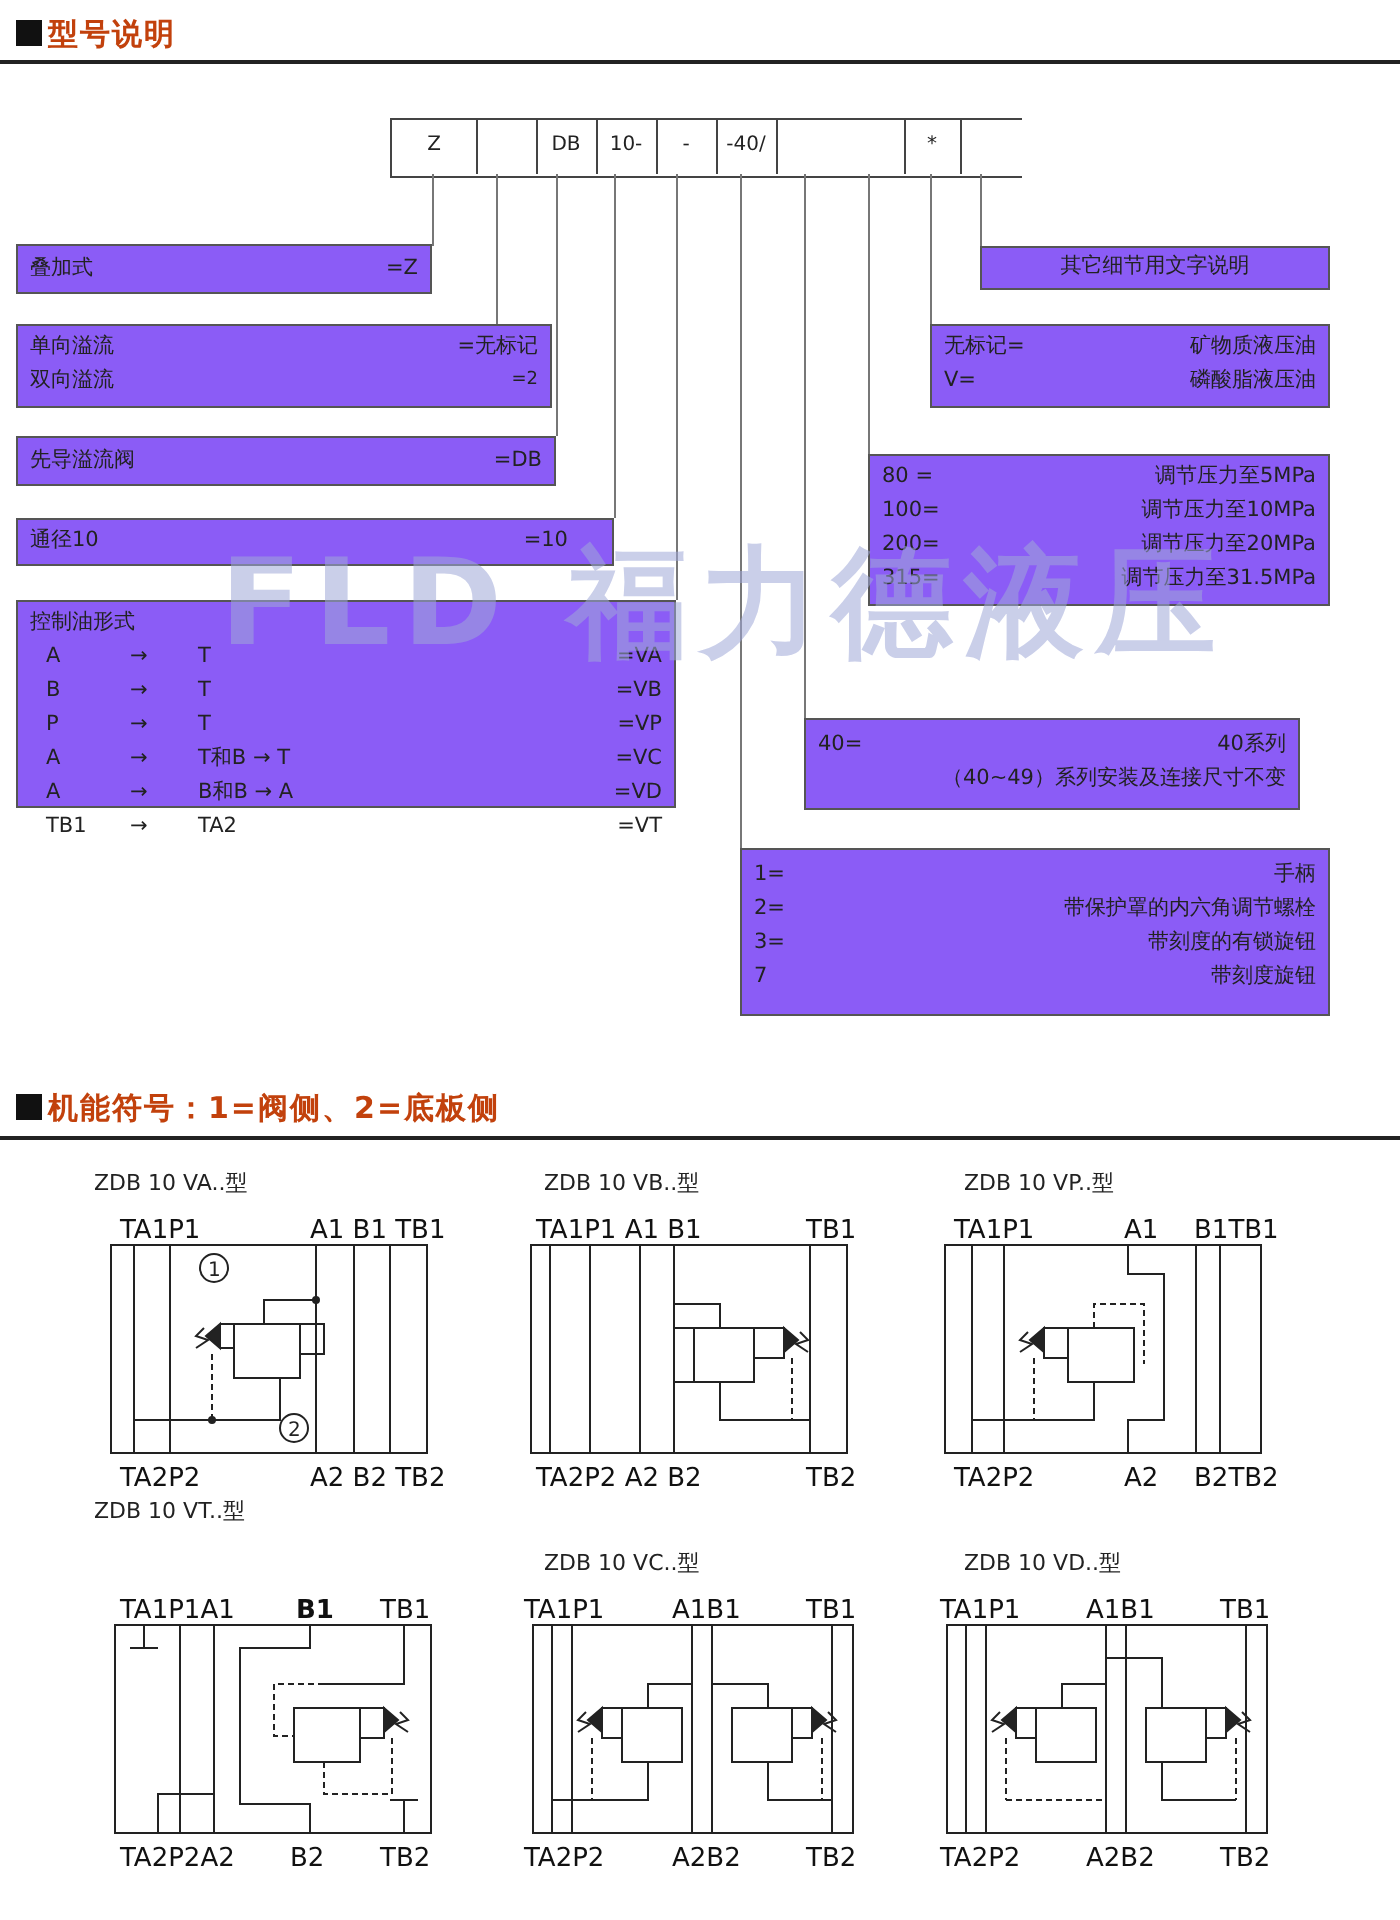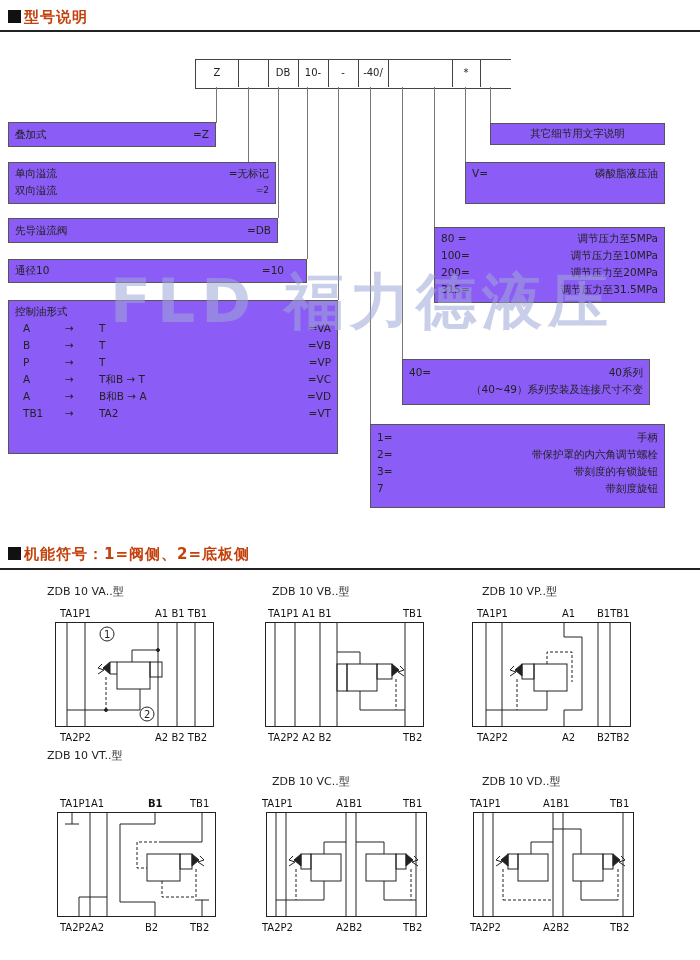--- a/index.html
+++ b/index.html
@@ -11,21 +11,21 @@
   .rule { position:absolute; left:0; width:700px; height:2px; background:#222; }
   .box { position:absolute; border:1px solid #555; background:#8b5cf6; font-size:10.5px; box-sizing:border-box; }
   .row { position:relative; height:17px; line-height:17px; }
   .row .l { position:absolute; left:6px; }
   .row .r { position:absolute; right:6px; }
   .code-cell { position:absolute; top:59px; height:28px; border-right:1px solid #444; font-size:10px; line-height:28px; text-align:center; }
   .vline { position:absolute; width:1px; background:#777; }
   .wm { position:absolute; left:110px; top:262px; font-size:60px; font-weight:bold; color:#9fa8d8; opacity:0.55; letter-spacing:6px; pointer-events:none; }
   .diag-title { position:absolute; font-size:11px; color:#222; }
   .diag { position:absolute; }
-  .port { position:absolute; font-size:10px; color:#111; }
+  .port { position:absolute; font-size:13px; color:#111; }
 </style>
 </head>
 <body>
 
 <div class="sec-title" style="top:8px;"><span class="sq"></span><span>型号说明</span></div>
 <div class="rule" style="top:30px;"></div>
 
 <div class="abs" style="left:195px;top:59px;width:315px;height:28px;border-top:1px solid #444;border-bottom:1px solid #444;border-left:1px solid #444;"></div>
 <div class="code-cell" style="left:196px;width:42px;">Z</div>
 <div class="code-cell" style="left:238px;width:30px;"></div>
@@ -68,21 +68,21 @@
       <span class="l">先导溢流阀</span>
       <span class="r">=DB</span>
     </div>
 </div>
 <div class="box" style="left:8px;top:259px;width:299px;height:24px;">
   <div class="row" style="top:2px;">
       <span class="l">通径10</span>
       <span class="r" style="right:22px;">=10</span>
     </div>
 </div>
-<div class="box" style="left:8px;top:300px;width:330px;height:154px;">
+<div class="box" style="left:8px;top:300px;width:330px;height:104px;">
   <div class="row" style="top:2px;">
       <span class="l">控制油形式</span>
     </div>
   <div class="row" style="top:2px;">
       <span class="l" style="left:14px;">A</span>
       <span class="l" style="left:56px;">→</span>
       <span class="l" style="left:90px;">T</span>
       <span class="r">=VA</span>
     </div>
   <div class="row" style="top:2px;">
@@ -114,20 +114,24 @@
       <span class="l" style="left:56px;">→</span>
       <span class="l" style="left:90px;">TA2</span>
       <span class="r">=VT</span>
     </div>
 </div>
 
 <div class="box" style="left:490px;top:123px;width:175px;height:22px;text-align:center;">
   <div class="row" style="top:1px;">其它细节用文字说明</div>
 </div>
 <div class="box" style="left:465px;top:162px;width:200px;height:42px;">
+  <div class="row" style="top:2px;">
+      <span class="l">无标记=</span>
+      <span class="r">矿物质液压油</span>
+    </div>
   <div class="row" style="top:2px;">
       <span class="l">V=</span>
       <span class="r">磷酸脂液压油</span>
     </div>
 </div>
 <div class="box" style="left:434px;top:227px;width:231px;height:76px;">
   <div class="row" style="top:2px;">
       <span class="l">80 =</span>
       <span class="r">调节压力至5MPa</span>
     </div>

